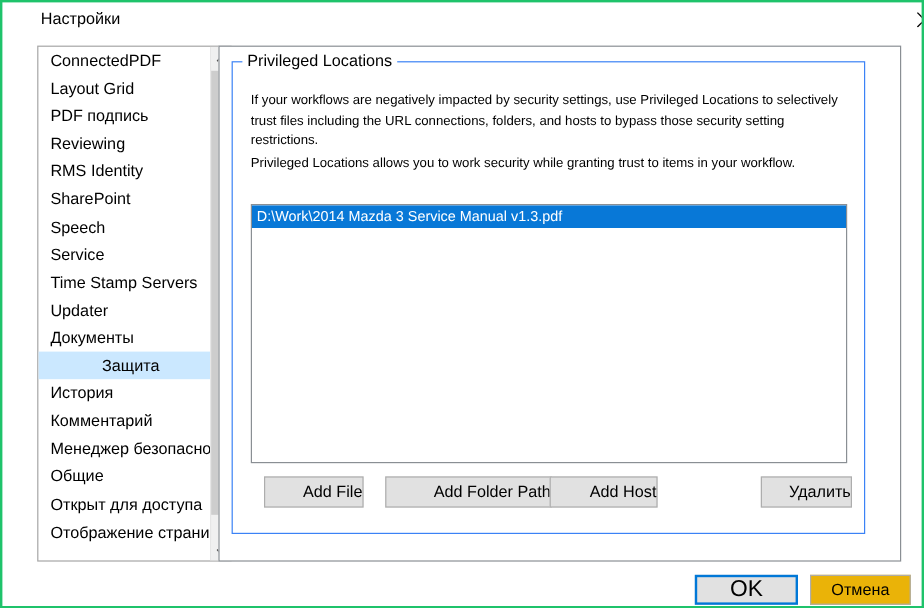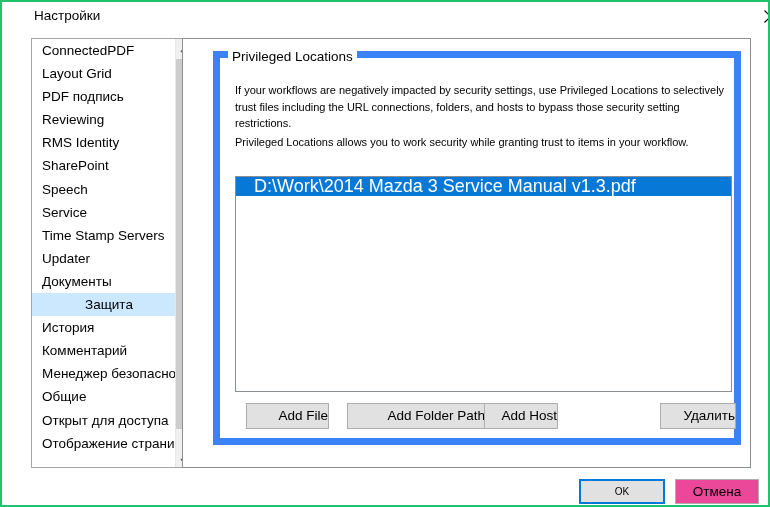--- a/index.html
+++ b/index.html
@@ -130,26 +130,26 @@
     width: 569px;
     height: 430px;
     box-sizing: border-box;
     border: 1px solid #8a8f94;
     background: #ffffff;
   }
 
   
   #group {
     position: absolute;
-    left: 30px;
+    left: 10px;
     top: 12px;
     width: 528px;
     height: 394px;
     box-sizing: border-box;
-    border: 7px solid #3b82f6;
+    border: 1px solid #3b82f6;
     background: transparent;
   }
   #group-legend {
     position: absolute;
     left: 8px;
     top: -9px;
     background: #ffffff;
     padding: 0 4px;
     font-size: 13.5px;
     color: #000000;
@@ -175,22 +175,22 @@
     width: 497px;
     height: 216px;
     box-sizing: border-box;
     border: 1px solid #8a8f94;
     background: #ffffff;
     overflow: hidden;
   }
   .list-row {
     height: 19px;
     line-height: 19px;
-    padding-left: 18px;
-    font-size: 18px;
+    padding-left: 4px;
+    font-size: 12px;
     white-space: nowrap;
     color: #000000;
     cursor: default;
   }
   .list-row.selected {
     background: #0878d7;
     color: #ffffff;
   }
 
   
@@ -204,50 +204,50 @@
     font-size: 13.5px;
     color: #000000;
     text-align: right;
     line-height: 24px;
     cursor: default;
     white-space: nowrap;
     padding: 0;
   }
   #btn-add-file        { left: 26px;  top: 345px; width: 83px; }
   #btn-add-folder-path { left: 127px; top: 345px; width: 139px; }
-  #btn-add-host        { left: 264px; top: 345px; width: 74px; }
+  #btn-add-host        { left: 264px; top: 345px; width: 90px; }
   #btn-remove          { left: 440px; top: 345px; width: 76px; }
 
   
   #btn-ok {
     position: absolute;
     left: 577px;
     top: 477px;
     width: 86px;
     height: 25px;
     box-sizing: border-box;
     border: 2px solid #0078d7;
     background: #e1e1e1;
     font-family: "Liberation Sans", sans-serif;
-    font-size: 10px;
+    font-size: 19px;
     color: #000000;
     text-align: center;
     line-height: 21px;
     cursor: default;
     padding: 0;
   }
   #btn-cancel {
     position: absolute;
     left: 673px;
     top: 477px;
     width: 84px;
     height: 25px;
     box-sizing: border-box;
     border: 1px solid #adadad;
-    background: #ec4899;
+    background: #eab308;
     font-family: "Liberation Sans", sans-serif;
     font-size: 13.5px;
     color: #000000;
     text-align: center;
     line-height: 23px;
     cursor: default;
     padding: 0;
   }
 </style>
 </head>

